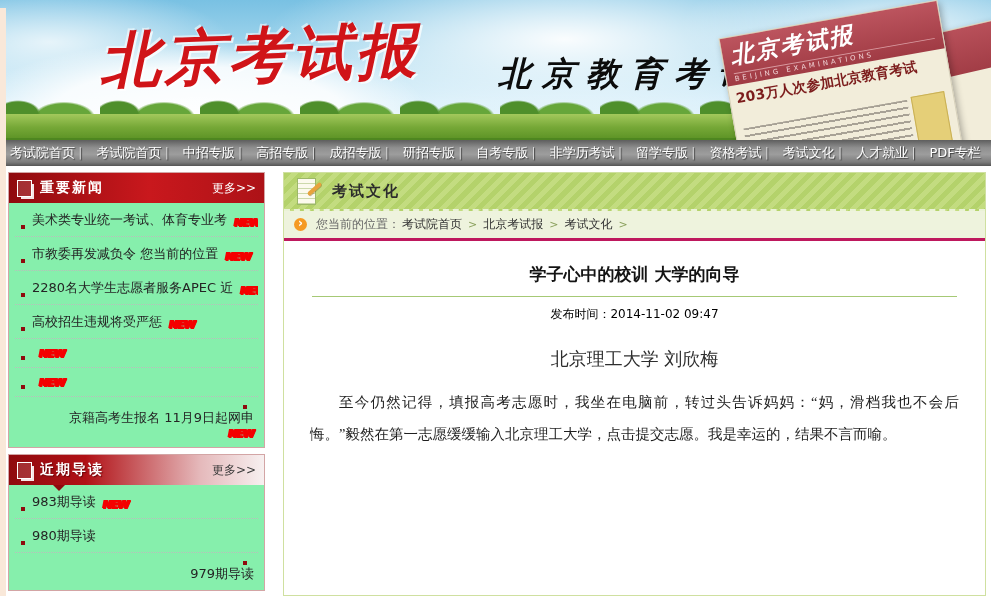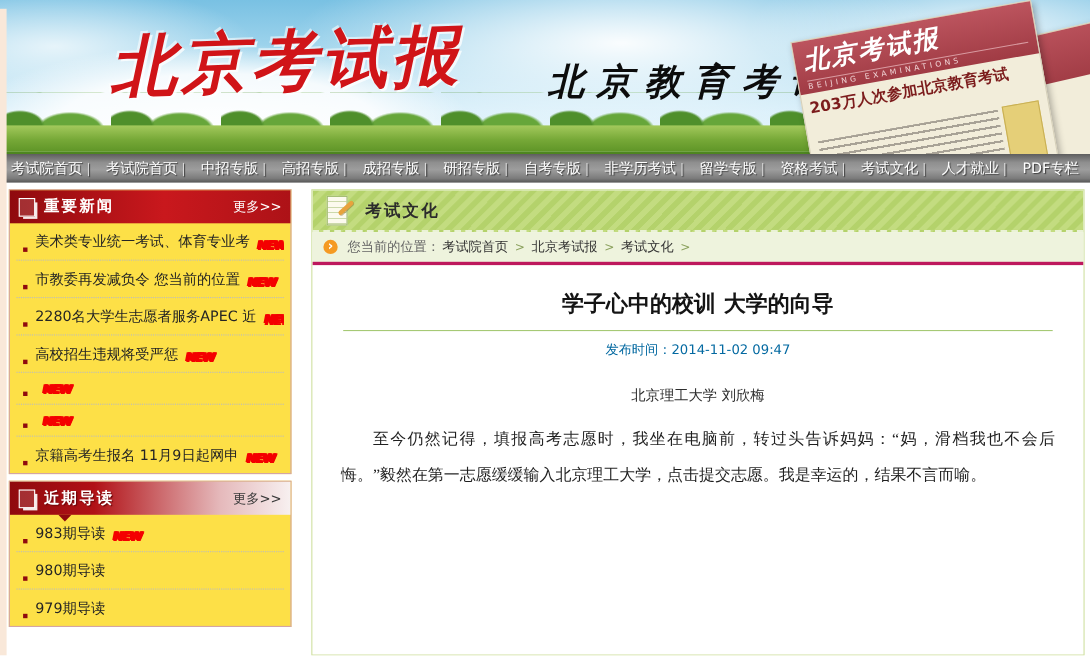--- a/index.html
+++ b/index.html
@@ -45,36 +45,36 @@
   .navbar{position:absolute;left:0;top:140px;width:991px;height:26px;
     background:linear-gradient(to bottom,#5e5e5e 0%,#8f8f8f 30%,#9d9d9d 55%,#7c7c7c 85%,#555 100%);}
   .navbar ul{list-style:none;margin:0;padding:0 10px;height:26px;display:flex;align-items:center;
     justify-content:space-between;}
   .navbar li{color:#fff;font-size:13px;white-space:nowrap;cursor:pointer;display:flex;align-items:center;
     text-shadow:1px 1px 1px #3c3c3c;}
   .navbar li + li::before{content:"|";color:#d7d7d7;margin-right:14px;font-size:12px;}
 
   
   .sidebar{position:absolute;left:8px;top:172px;width:257px;}
-  .side-box{border:1px solid #d3a5a5;background:#fde047;margin-bottom:6px;}
+  .side-box{border:1px solid #d3a5a5;background:#86efac;margin-bottom:6px;}
   .side-header{height:30px;display:flex;align-items:center;padding:0 8px;position:relative;}
   .header-news{background:linear-gradient(to right,#8f0a0e,#c9181d 55%,#ad1217);}
   .header-digest{background:linear-gradient(to right,#8f0a0e 0%,#b11116 30%,#e5b9bb 75%,#f7f0f0 100%);}
   .header-digest::after{content:"";position:absolute;left:44px;bottom:-6px;
     border:6px solid transparent;border-top-color:#8f0a0e;border-bottom:none;}
   .page-icon{width:13px;height:15px;border:1px solid #fff;background:rgba(255,255,255,.15);
     margin-right:8px;position:relative;box-shadow:3px 3px 0 -1px rgba(255,255,255,.9);}
   .side-title{color:#fff;font-size:14px;font-weight:bold;letter-spacing:2px;}
   .header-digest .side-title{text-shadow:1px 1px 1px #6d0508;}
   .more-link{margin-left:auto;font-size:12px;color:#fff;cursor:pointer;white-space:nowrap;}
   .more-dark{color:#3a3a3a;}
   .side-box ul{list-style:none;margin:0;padding:0 6px;}
   .side-box li{display:flex;align-items:flex-end;padding:8px 4px 7px;border-bottom:1px dotted #bcbcbc;
     font-size:13px;color:#242424;cursor:pointer;white-space:nowrap;overflow:hidden;}
-  .side-box li:last-child{border-bottom:none;}
+  .side-box li:last-child{border-bottom:none;flex-direction:column;}
   .bullet{width:4px;height:4px;background:#8f0a0e;margin:0 7px 0 2px;flex:none;}
   .new-badge{color:#f40000;font-weight:bold;font-style:italic;font-size:11px;letter-spacing:-1px;
     margin-left:7px;text-shadow:1px 0 #f40000,-1px 0 #f40000,0 1px #f40000,1px 1px #f40000;}
   .new-badge:empty{display:none;}
 
   
   .main{position:absolute;left:283px;top:172px;width:703px;height:424px;box-sizing:border-box;
     border:1px solid #cfe0a0;background:#fff;overflow:hidden;}
   .section-band{height:36px;display:flex;align-items:center;padding:0 10px;
     background:repeating-linear-gradient(135deg,#b4d26b 0 5px,#c3dc80 5px 10px);
@@ -87,24 +87,24 @@
     border-radius:2px;transform:rotate(-42deg);box-shadow:0 1px 0 rgba(120,90,20,.4);}
   .section-title{font-size:15px;font-weight:bold;color:#2c2c2c;letter-spacing:2px;}
   .breadcrumb{height:27px;background:#eef3dd;border-bottom:3px solid #be185d;display:flex;
     align-items:center;padding:0 10px;font-size:12px;color:#666;}
   .crumb-icon{width:13px;height:13px;border-radius:50%;background:#f59a23;margin-right:9px;
     position:relative;flex:none;}
   .crumb-icon::after{content:"›";position:absolute;left:4px;top:-2px;color:#fff;font-size:12px;font-weight:bold;}
   .crumb-link{color:#333;margin:0 2px;cursor:pointer;}
   .crumb-sep{color:#8aa05c;margin:0 4px;font-size:11px;}
   .article{padding:20px 26px 0;}
-  .article-title{text-align:center;font-size:20px;font-weight:bold;color:#141414;margin:2px 0 10px;}
+  .article-title{text-align:center;font-size:17px;font-weight:bold;color:#141414;margin:2px 0 10px;}
   .title-divider{border:none;border-top:1px solid #a6c975;margin:0 2px 9px;}
-  .pub-date{text-align:center;font-size:12px;color:#0369a1;margin-bottom:24px;}
-  .author{text-align:center;font-size:13px;color:#2e2e2e;margin-bottom:6px;}
+  .pub-date{text-align:center;font-size:12px;color:#000000;margin-bottom:24px;}
+  .author{text-align:center;font-size:18px;color:#2e2e2e;margin-bottom:6px;}
   .para{font-size:14.5px;color:#1f1f1f;line-height:32px;text-indent:2em;margin:15px 0 0;text-align:justify;font-family:Liberation Serif, serif;}
 </style>
 </head>
 <body>
 
 <div class="left-strip"></div>
 
 <div class="banner">
   <div class="trees"></div>
   <div class="grass"></div>

